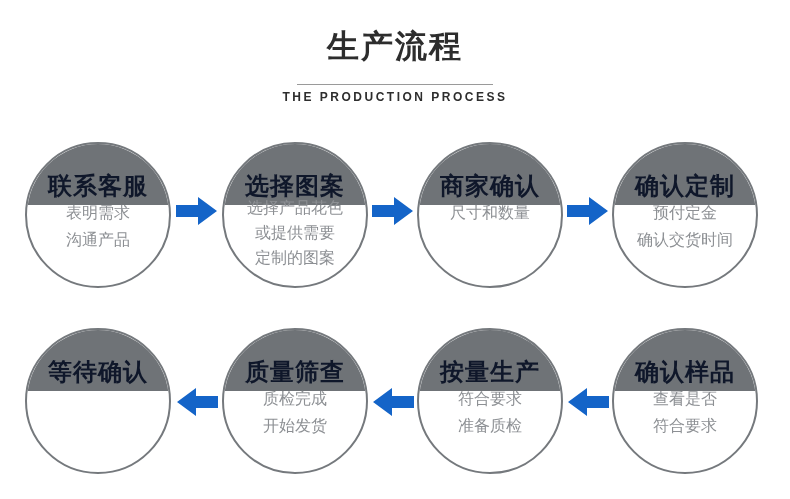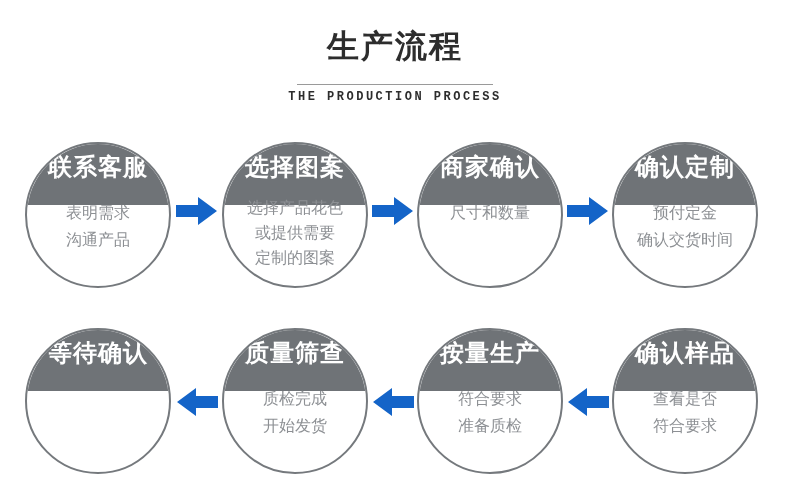--- a/index.html
+++ b/index.html
@@ -13,40 +13,39 @@
     color:var(--heading,#2d2d2d);line-height:64px;margin:0;
   }
   .hdr-divider{
     position:absolute;top:84px;left:297px;width:196px;height:0;
     border-top:1px solid #9a9a9a;
   }
   .hdr-sub{
     position:absolute;top:90px;left:0;width:790px;text-align:center;
     font-size:12px;font-weight:700;letter-spacing:2.5px;
     color:var(--heading,#2d2d2d);
-    font-family:Liberation Mono, monospace;
   }
 
   
   .step-circle{
     position:absolute;width:146px;height:146px;border-radius:50%;
     border:2px solid var(--cborder,#75797d);background:#ffffff;
     overflow:hidden;box-sizing:border-box;
   }
   .row1{top:142px}.row2{top:328px}
   .c1{left:25px}.c2{left:222px}.c3{left:417px}.c4{left:612px}
 
   .seg-top{
     position:absolute;top:0;left:0;width:100%;height:61px;
     background:var(--seg,#6f7377);
     display:flex;align-items:flex-end;justify-content:center;
   }
   .step-title{
-    color:#ffffff;font-size:24px;font-weight:700;letter-spacing:1px;
-    padding-bottom:22px;white-space:nowrap;
+    color:#0f172a;font-size:24px;font-weight:700;letter-spacing:1px;
+    padding-bottom:3px;white-space:nowrap;
   }
   .circle-desc{
     position:absolute;top:49px;left:0;width:100%;
     padding-top:6px;text-align:center;
     font-size:16px;line-height:27px;
     color:var(--desc,#8d9094);
   }
   .circle-desc.tight{padding-top:2px;line-height:25px;}
   .step-line{white-space:nowrap;}
 

